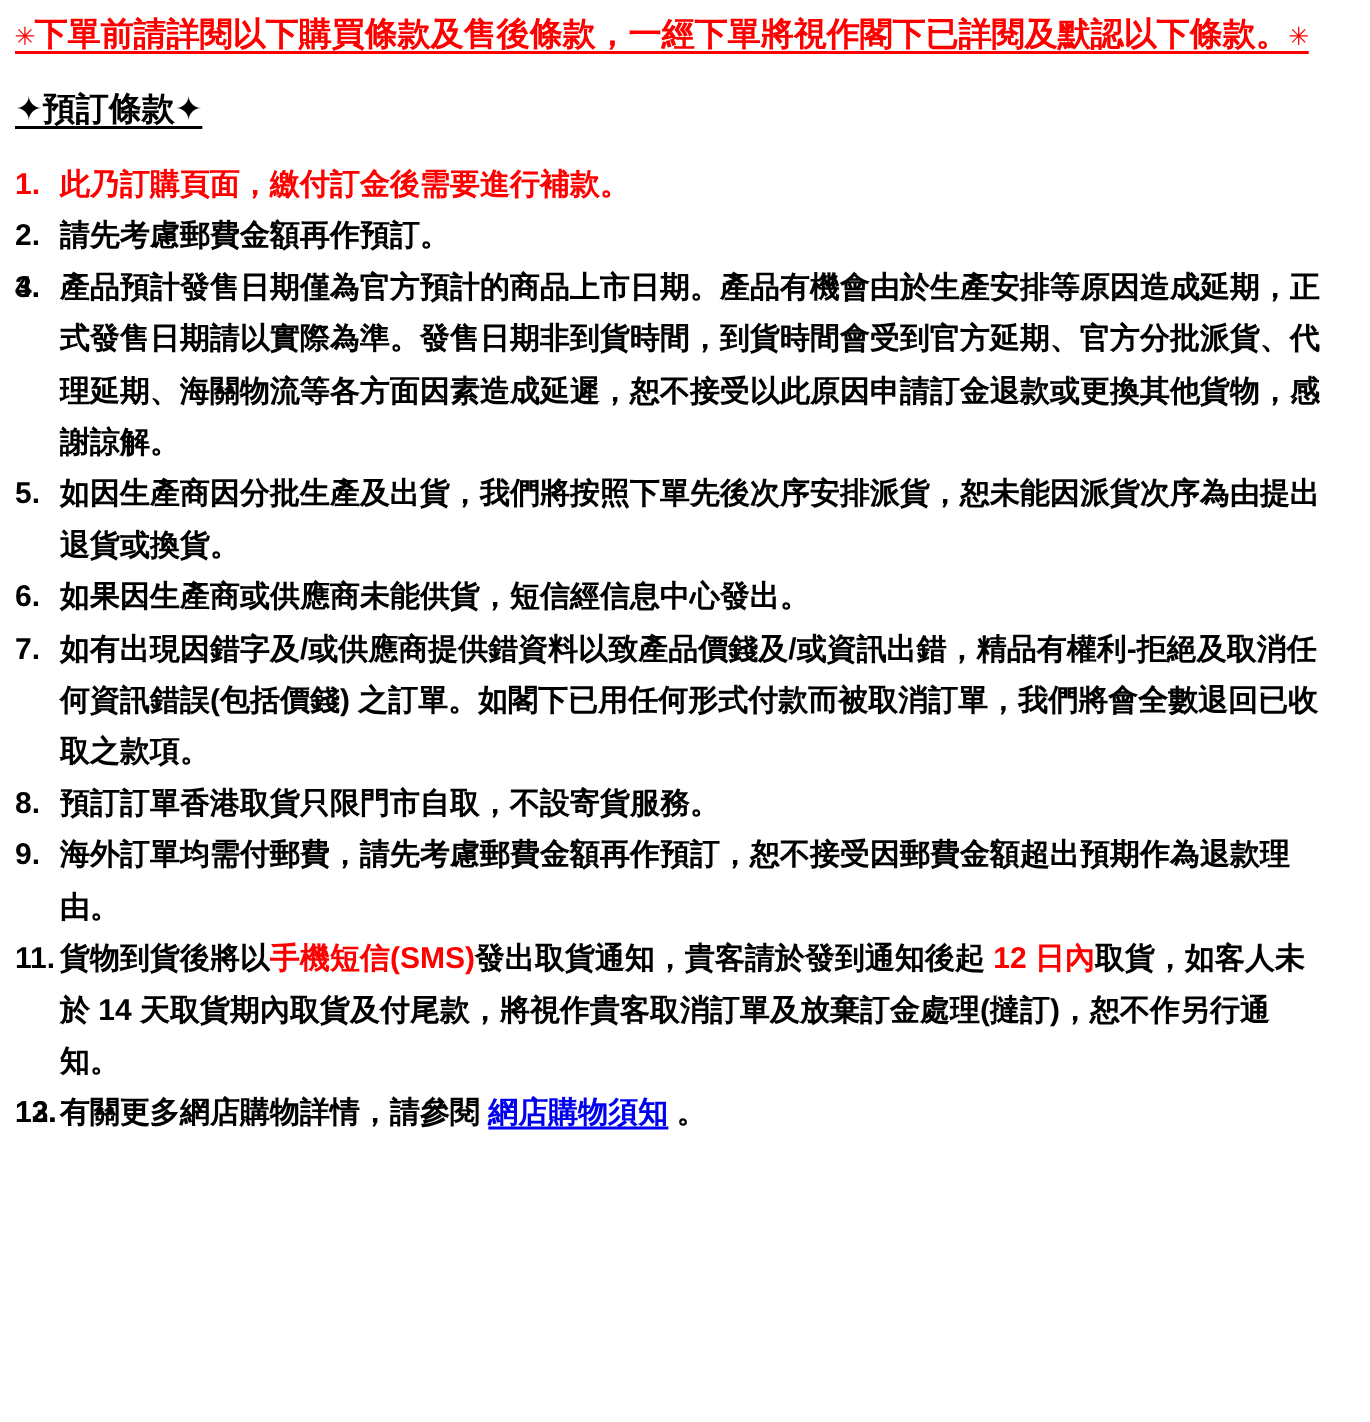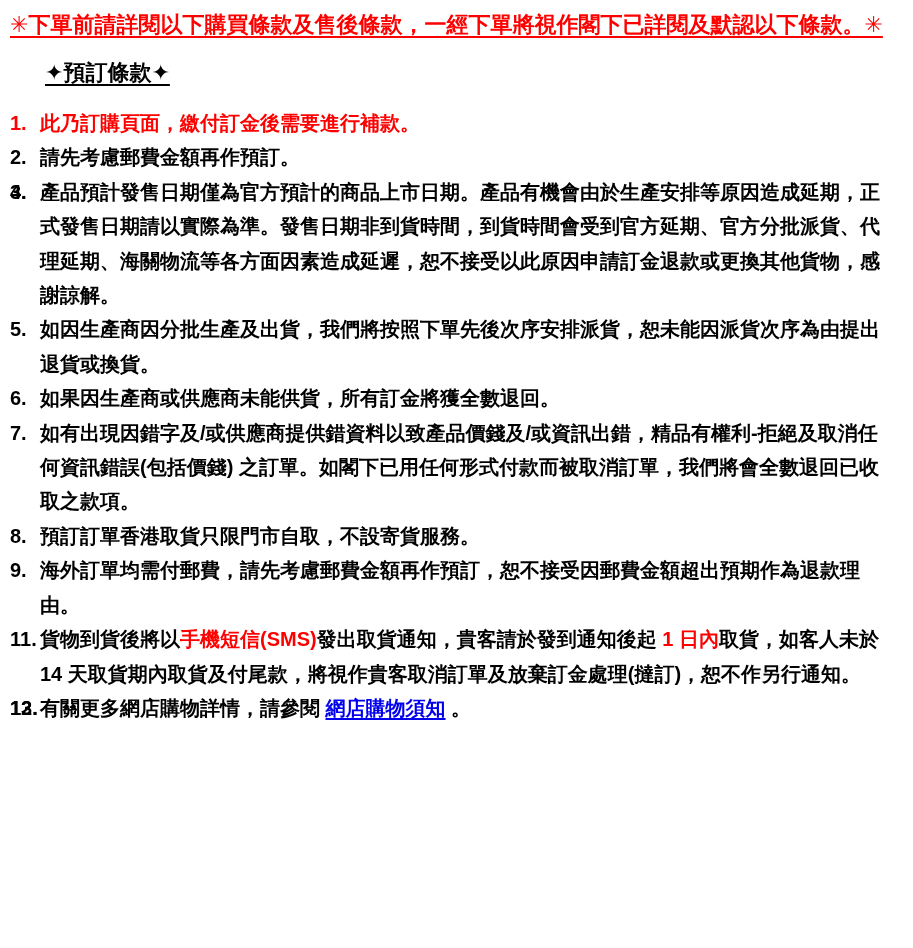--- a/index.html
+++ b/index.html
@@ -20,32 +20,32 @@
   }
   .page { padding: 9px 28px 0 10px; }
 
   .notice {
     color: var(--red);
     font-size: 22px;
     line-height: 31px;
     text-decoration: underline;
     text-decoration-thickness: 2px;
     text-underline-offset: 4px;
+    font-family: Liberation Mono, monospace;
   }
 
   .section-title {
     display: block;
     width: fit-content;
     margin-top: 18px;
     font-size: 22px;
     line-height: 30px;
     text-decoration: underline;
     text-decoration-thickness: 2px;
     text-underline-offset: 4px;
-    margin-left: 35px;
   }
 
   ol.terms {
     margin: 18px 0 0 0;
     padding: 0;
     list-style: none;
     font-size: 20px;
     line-height: 34.4px;
   }
   li.term {
@@ -78,21 +78,21 @@
   <div class="notice">✳下單前請詳閱以下購買條款及售後條款，一經下單將視作閣下已詳閱及默認以下條款。✳</div>
 
   <div class="section-title">✦預訂條款✦</div>
 
   <ol class="terms">
       <li class="term red"><span class="term-num">1.</span><span><span>此乃訂購頁面，繳付訂金後需要進行補款。</span></span></li>
       <li class="term"><span class="term-num">2.</span><span><span>請先考慮郵費金額再作預訂。</span></span></li>
       <li class="term"><span class="term-num">3.</span></li>
       <li class="term"><span class="term-num">4.</span><span><span>產品預計發售日期僅為官方預計的商品上市日期。產品有機會由於生產安排等原因造成延期，正式發售日期請以實際為準。發售日期非到貨時間，到貨時間會受到官方延期、官方分批派貨、代理延期、海關物流等各方面因素造成延遲，恕不接受以此原因申請訂金退款或更換其他貨物，感謝諒解。</span></span></li>
       <li class="term"><span class="term-num">5.</span><span><span>如因生產商因分批生產及出貨，我們將按照下單先後次序安排派貨，恕未能因派貨次序為由提出退貨或換貨。</span></span></li>
-      <li class="term"><span class="term-num">6.</span><span><span>如果因生產商或供應商未能供貨，所有訂金將獲全數退回。</span></span></li>
+      <li class="term"><span class="term-num">6.</span><span><span>如果因生產商或供應商未能供貨，短信經信息中心發出。</span></span></li>
       <li class="term"><span class="term-num">7.</span><span><span>如有出現因錯字及/或供應商提供錯資料以致產品價錢及/或資訊出錯，精品有權利-拒絕及取消任何資訊錯誤(包括價錢) 之訂單。如閣下已用任何形式付款而被取消訂單，我們將會全數退回已收取之款項。</span></span></li>
       <li class="term"><span class="term-num">8.</span><span><span>預訂訂單香港取貨只限門市自取，不設寄貨服務。</span></span></li>
       <li class="term"><span class="term-num">9.</span><span><span>海外訂單均需付郵費，請先考慮郵費金額再作預訂，恕不接受因郵費金額超出預期作為退款理由。</span></span></li>
-      <li class="term"><span class="term-num">11.</span><span><span>貨物到貨後將以</span><span class="seg-highlight">手機短信(SMS)</span><span>發出取貨通知，貴客請於發到通知後起 </span><span class="seg-highlight">1 日內</span><span>取貨，如客人未於 14 天取貨期內取貨及付尾款，將視作貴客取消訂單及放棄訂金處理(撻訂)，恕不作另行通知。</span></span></li>
+      <li class="term"><span class="term-num">11.</span><span><span>貨物到貨後將以</span><span class="seg-highlight">手機短信(SMS)</span><span>發出取貨通知，貴客請於發到通知後起 </span><span class="seg-highlight">12 日內</span><span>取貨，如客人未於 14 天取貨期內取貨及付尾款，將視作貴客取消訂單及放棄訂金處理(撻訂)，恕不作另行通知。</span></span></li>
       <li class="term"><span class="term-num">12.</span></li>
       <li class="term"><span class="term-num">13.</span><span><span>有關更多網店購物詳情，請參閱 </span><a class="seg-link">網店購物須知</a><span> 。</span></span></li>
     </ol>
 </div>
 
 </body></html>

